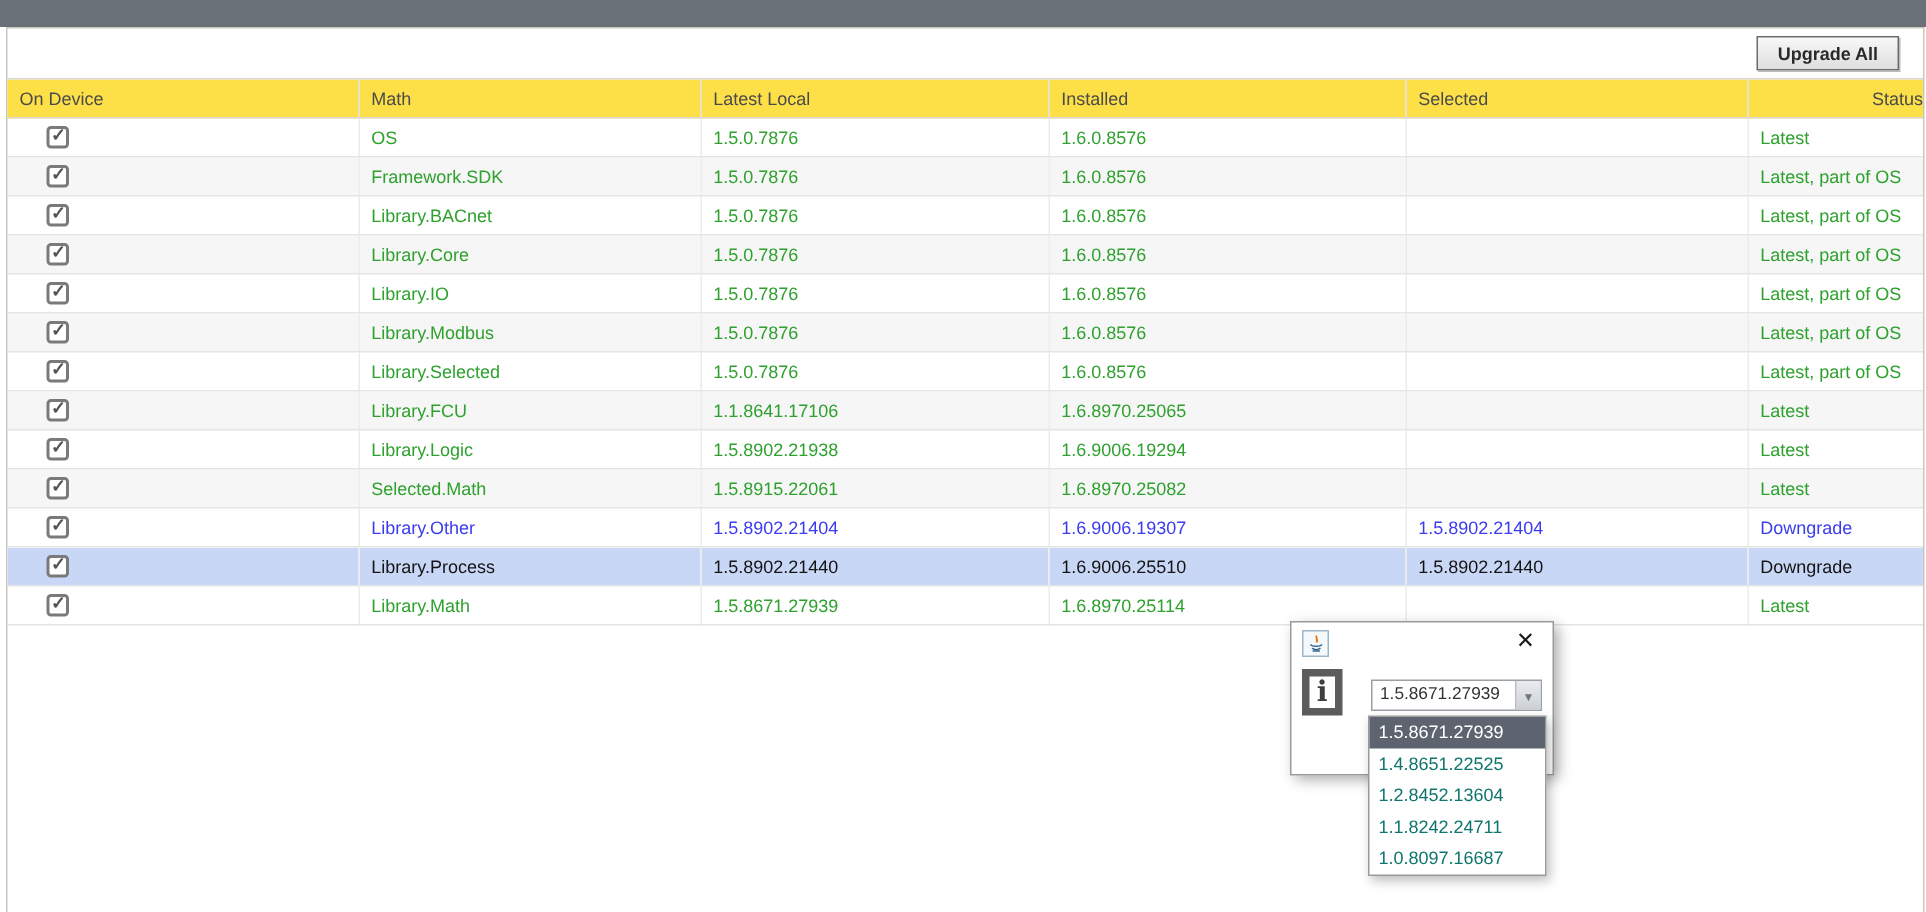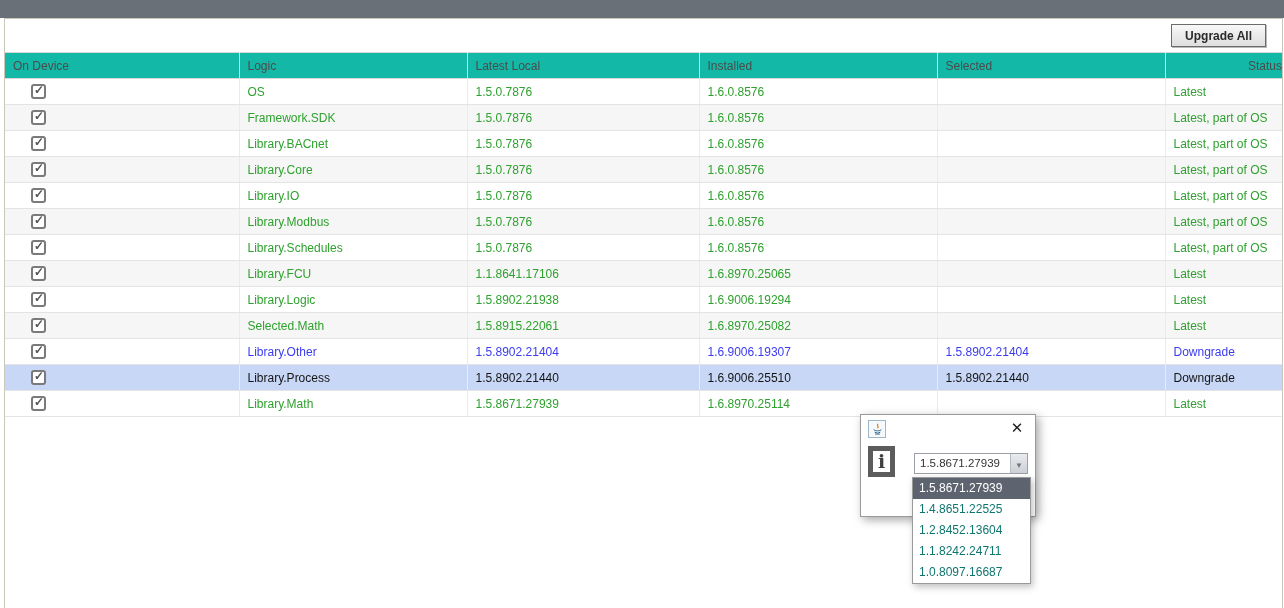--- a/index.html
+++ b/index.html
@@ -20,21 +20,21 @@
                  padding:0 13px; font-size:12px; font-weight:bold; color:#2a2a2a;
                  background:linear-gradient(#f8f8f8,#dedede);
                  border:1px solid #6b6b6b; box-shadow:1px 1px 0 #b9b9b9;
                  font-family:"Liberation Sans", sans-serif; cursor:pointer; }
 
   
   .tbl { position:absolute; left:0; top:33px; width:1277px;
          border-collapse:collapse; table-layout:fixed; font-size:12px; }
   .tbl col.c0{width:234px;} .tbl col.c1{width:228px;} .tbl col.c2{width:232px;}
   .tbl col.c3{width:238px;} .tbl col.c4{width:228px;} .tbl col.c5{width:auto;}
-  .tbl th { height:26px; background:#14b8a6; color:#4b4b4b; font-weight:normal;
+  .tbl th { height:26px; background:#fde047; color:#4b4b4b; font-weight:normal;
             text-align:left; padding-left:8px; border-top:1px solid #d8d8d8;
             border-bottom:1px solid #d8d8d8; border-right:1px solid #e2e2e2; }
   .tbl th:last-child { border-right:none;text-align:right; }
   .tbl td { height:26px; padding-left:8px; border-bottom:1px solid #e4e4e4;
             border-right:1px solid #ebebeb; white-space:nowrap; overflow:hidden; }
   .tbl td:last-child { border-right:none; }
   .tbl tr:nth-child(even) td { background:#f6f6f6; }
   .tbl tr.green td { color:#2ea12e; }
   .tbl tr.blue  td { color:#3b3bf0; }
   .tbl tr.selected td { background:#c9d7f7 !important; color:#141414; }
@@ -93,21 +93,21 @@
       <col class="c0">
         <col class="c1">
         <col class="c2">
       <col class="c3">
         <col class="c4">
         <col class="c5">
     </colgroup>
     <thead>
       <tr id="hdr-row">
           <th>On Device</th>
-          <th>Logic</th>
+          <th>Math</th>
           <th>Latest Local</th>
           <th>Installed</th>
           <th>Selected</th>
           <th>Status</th>
         </tr>
     </thead>
     <tbody id="tbl-body">
         <tr class="green">
           <td class="cb-cell"><div class="checkbox"><span>✓</span></div></td>
           <td>OS</td>
@@ -151,21 +151,21 @@
         <tr class="green">
           <td class="cb-cell"><div class="checkbox"><span>✓</span></div></td>
           <td>Library.Modbus</td>
           <td>1.5.0.7876</td>
           <td>1.6.0.8576</td>
           <td></td>
           <td>Latest, part of OS</td>
         </tr>
         <tr class="green">
           <td class="cb-cell"><div class="checkbox"><span>✓</span></div></td>
-          <td>Library.Schedules</td>
+          <td>Library.Selected</td>
           <td>1.5.0.7876</td>
           <td>1.6.0.8576</td>
           <td></td>
           <td>Latest, part of OS</td>
         </tr>
         <tr class="green">
           <td class="cb-cell"><div class="checkbox"><span>✓</span></div></td>
           <td>Library.FCU</td>
           <td>1.1.8641.17106</td>
           <td>1.6.8970.25065</td>

